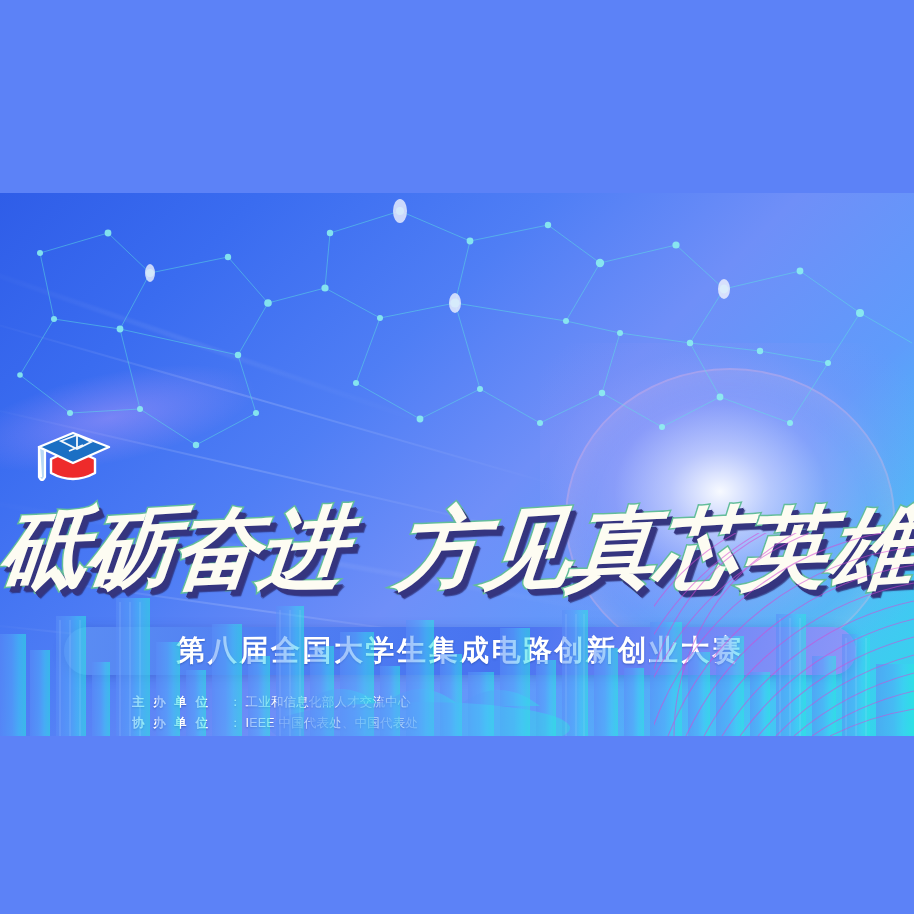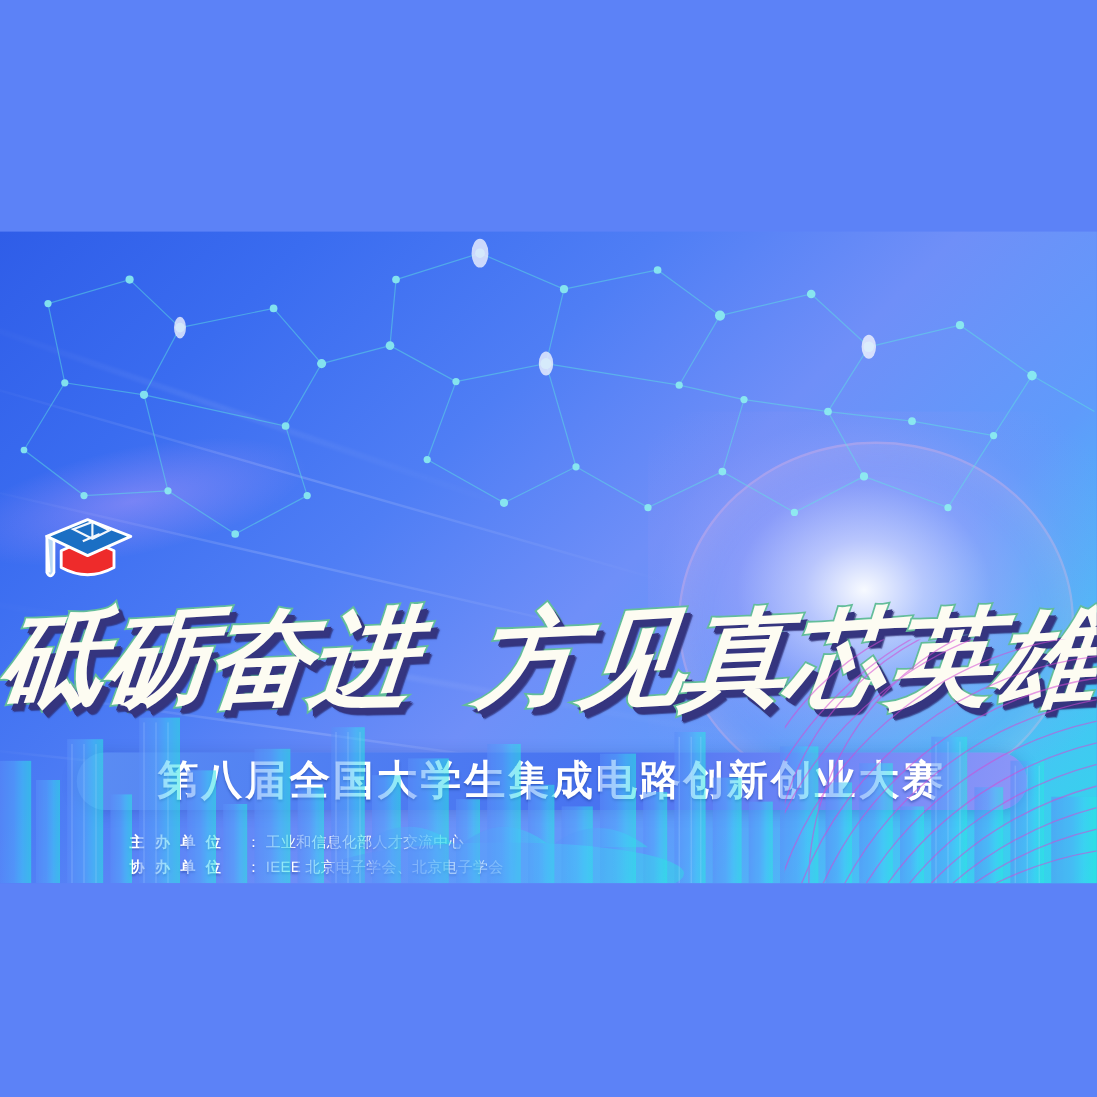--- a/index.html
+++ b/index.html
@@ -87,21 +87,21 @@
   #subtitle-pill {
     position:absolute; left:64px; top:434px;
     width:792px; height:48px;
     border-radius:24px;
     background:linear-gradient(100deg,#5b8df3 0%,#4f7ef2 28%,#4873f0 55%,#6f86f6 78%,#8d97f8 100%);
     box-shadow:0 2px 12px rgba(30,60,160,.30);
     display:flex; align-items:center; justify-content:center;
   }
   #subtitle-text {
     color:#ffffff;
-    font-size:34px;
+    font-size:29px;
     font-weight:700;
     letter-spacing:2.5px;
     white-space:nowrap;
     text-shadow:0 1px 2px rgba(20,50,140,.45);
   }
 
   
   #orgs { position:absolute; left:108px; top:501px; width:700px; }
   .org-row {
     display:flex; align-items:baseline;
@@ -110,21 +110,21 @@
     font-size:12.5px;
     text-shadow:0 1px 2px rgba(25,55,150,.55);
     white-space:nowrap;
   }
   .org-label {
     width:97px; flex:0 0 97px;
     font-weight:700;
     letter-spacing:0.5px;
     display:inline-block;
   }
-  .org-label.sp { letter-spacing:2.6px; }
+  .org-label.sp { letter-spacing:2.6px;margin-left:24px; }
   .org-colon { margin:0 4px 0 0; }
   .org-value { font-weight:400; letter-spacing:.2px; }
 
   
   #city { position:absolute; left:0; bottom:0; width:914px; height:160px; pointer-events:none; }
 
   
   #arcs { position:absolute; right:0; top:340px; width:260px; height:203px; pointer-events:none; overflow:hidden; }
 </style>
 </head>
@@ -243,21 +243,21 @@
 
   <div id="orgs">
     <div class="org-row">
       <span class="org-label sp">主 办 单 位</span>
       <span class="org-colon">：</span>
       <span class="org-value">工业和信息化部人才交流中心</span>
     </div>
     <div class="org-row">
       <span class="org-label sp">协 办 单 位</span>
       <span class="org-colon">：</span>
-      <span class="org-value">IEEE 北京电子学会、北京电子学会</span>
+      <span class="org-value">IEEE 中国代表处、中国代表处</span>
     </div>
 
   </div>
 
   <svg id="city" viewBox="0 0 914 160" preserveAspectRatio="none">
     <defs>
       <linearGradient id="sky" x1="0" y1="0" x2="1" y2="0">
         <stop offset="0%" stop-color="#5b8df8"></stop>
         <stop offset="45%" stop-color="#54a8fb"></stop>
         <stop offset="72%" stop-color="#3fd0f6"></stop>

